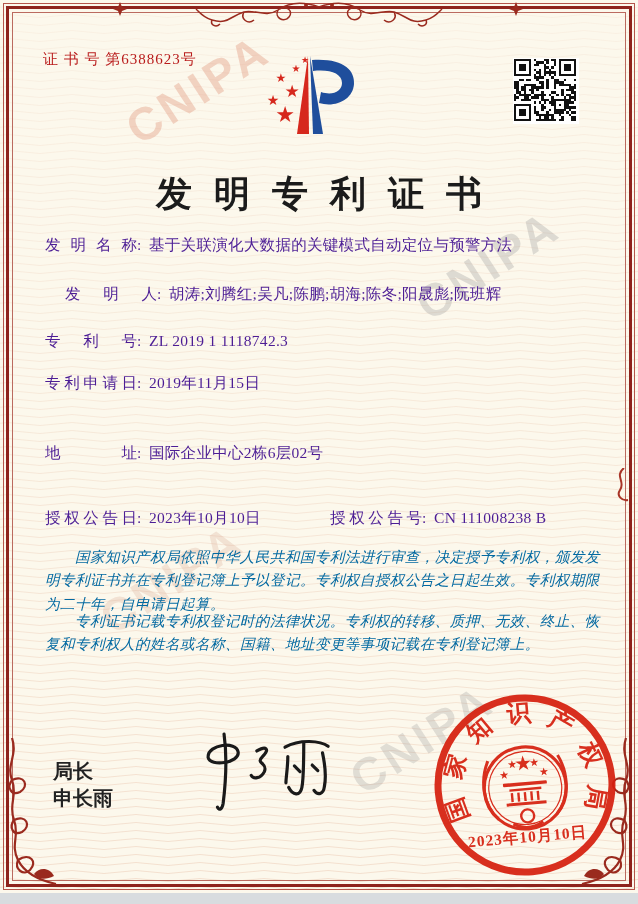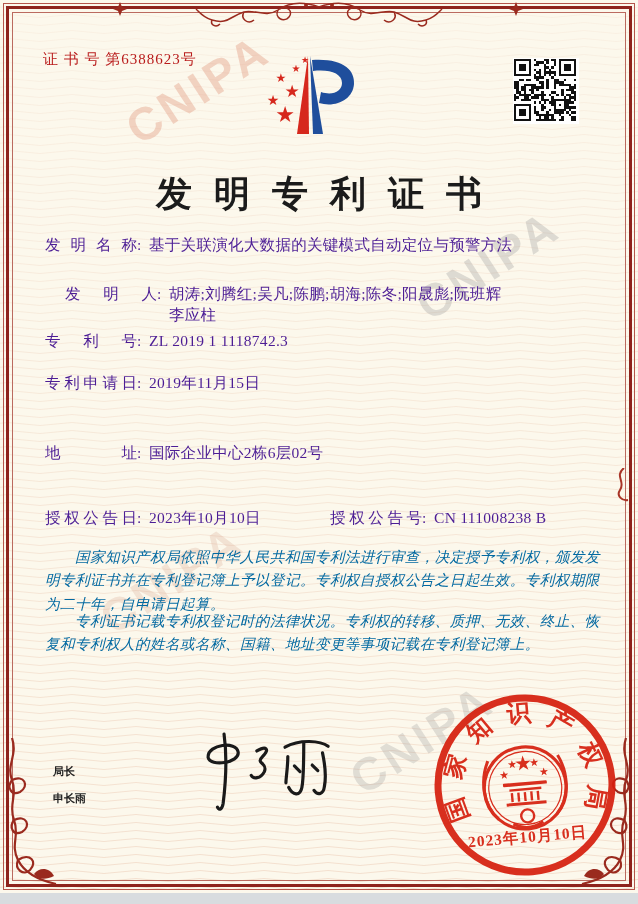--- a/index.html
+++ b/index.html
@@ -28,21 +28,21 @@
   .title{position:absolute;left:0;right:0;top:142px;text-align:center;font-size:36px;font-weight:bold;
          color:#1b1b1b;letter-spacing:22px;text-indent:22px;margin-top:28px;}
   .row{position:absolute;left:45px;right:36px;font-size:15.5px;line-height:21px;color:#4c1d95;text-decoration:underline;}
   .flabel{display:inline-block;width:92px;text-align:justify;text-align-last:justify;vertical-align:top;}
   .colon{display:inline-block;width:12px;vertical-align:top;}
   .fvalue{display:inline-block;vertical-align:top;max-width:440px;letter-spacing:0.3px;}
   .grp2{position:absolute;left:285px;top:0;}
   .para{position:absolute;left:45px;right:38px;font-size:14.6px;font-style:italic;line-height:1.6;
         text-indent:2.05em;color:#0369a1;letter-spacing:0.4px;}
   .signoff{position:absolute;left:53px;top:758px;z-index:4;font-family:"Liberation Sans",sans-serif;
-           font-size:11px;font-weight:600;color:#222;line-height:27px;}
+           font-size:20px;font-weight:600;color:#222;line-height:27px;}
   .signature{position:absolute;left:195px;top:728px;z-index:4;}
   .seal{position:absolute;left:430px;top:690px;z-index:5;transform:rotate(-5deg);opacity:0.93;}
 </style>
 </head>
 <body>
 
 <div class="page">
 
   <svg class="waves" width="638" height="904">
       <path d="M-8 8 q16 -3 32 0 t32 0 t32 0 t32 0 t32 0 t32 0 t32 0 t32 0 t32 0 t32 0 t32 0 t32 0 t32 0 t32 0 t32 0 t32 0 t32 0 t32 0 t32 0 t32 0 t32 0 t32 0" fill="none" stroke="#edcdb8" stroke-width="0.8" opacity="0.22"></path>
@@ -467,21 +467,21 @@
         </svg>
     </div>
 
     <div class="title">发明专利证书</div>
 
     <div class="row" style="top:234px;">
       <span class="flabel">发明名称</span><span class="colon">:</span><span class="fvalue">基于关联演化大数据的关键模式自动定位与预警方法</span>
     </div>
 
     <div class="row" style="top:283px;margin-left:20px;">
-      <span class="flabel">发明人</span><span class="colon">:</span><span class="fvalue"><div>胡涛;刘腾红;吴凡;陈鹏;胡海;陈冬;阳晟彪;阮班辉</div><div>李应柱</div></span>
+      <span class="flabel">发明人</span><span class="colon">:</span><span class="fvalue"><div>胡涛;刘腾红;吴凡;陈鹏;胡海;陈冬;阳晟彪;阮班辉</div></span>
     </div>
 
     <div class="row" style="top:330px;">
       <span class="flabel">专利号</span><span class="colon">:</span><span class="fvalue">ZL 2019 1 1118742.3</span>
     </div>
 
     <div class="row" style="top:372px;">
       <span class="flabel">专利申请日</span><span class="colon">:</span><span class="fvalue">2019年11月15日</span>
     </div>
 

